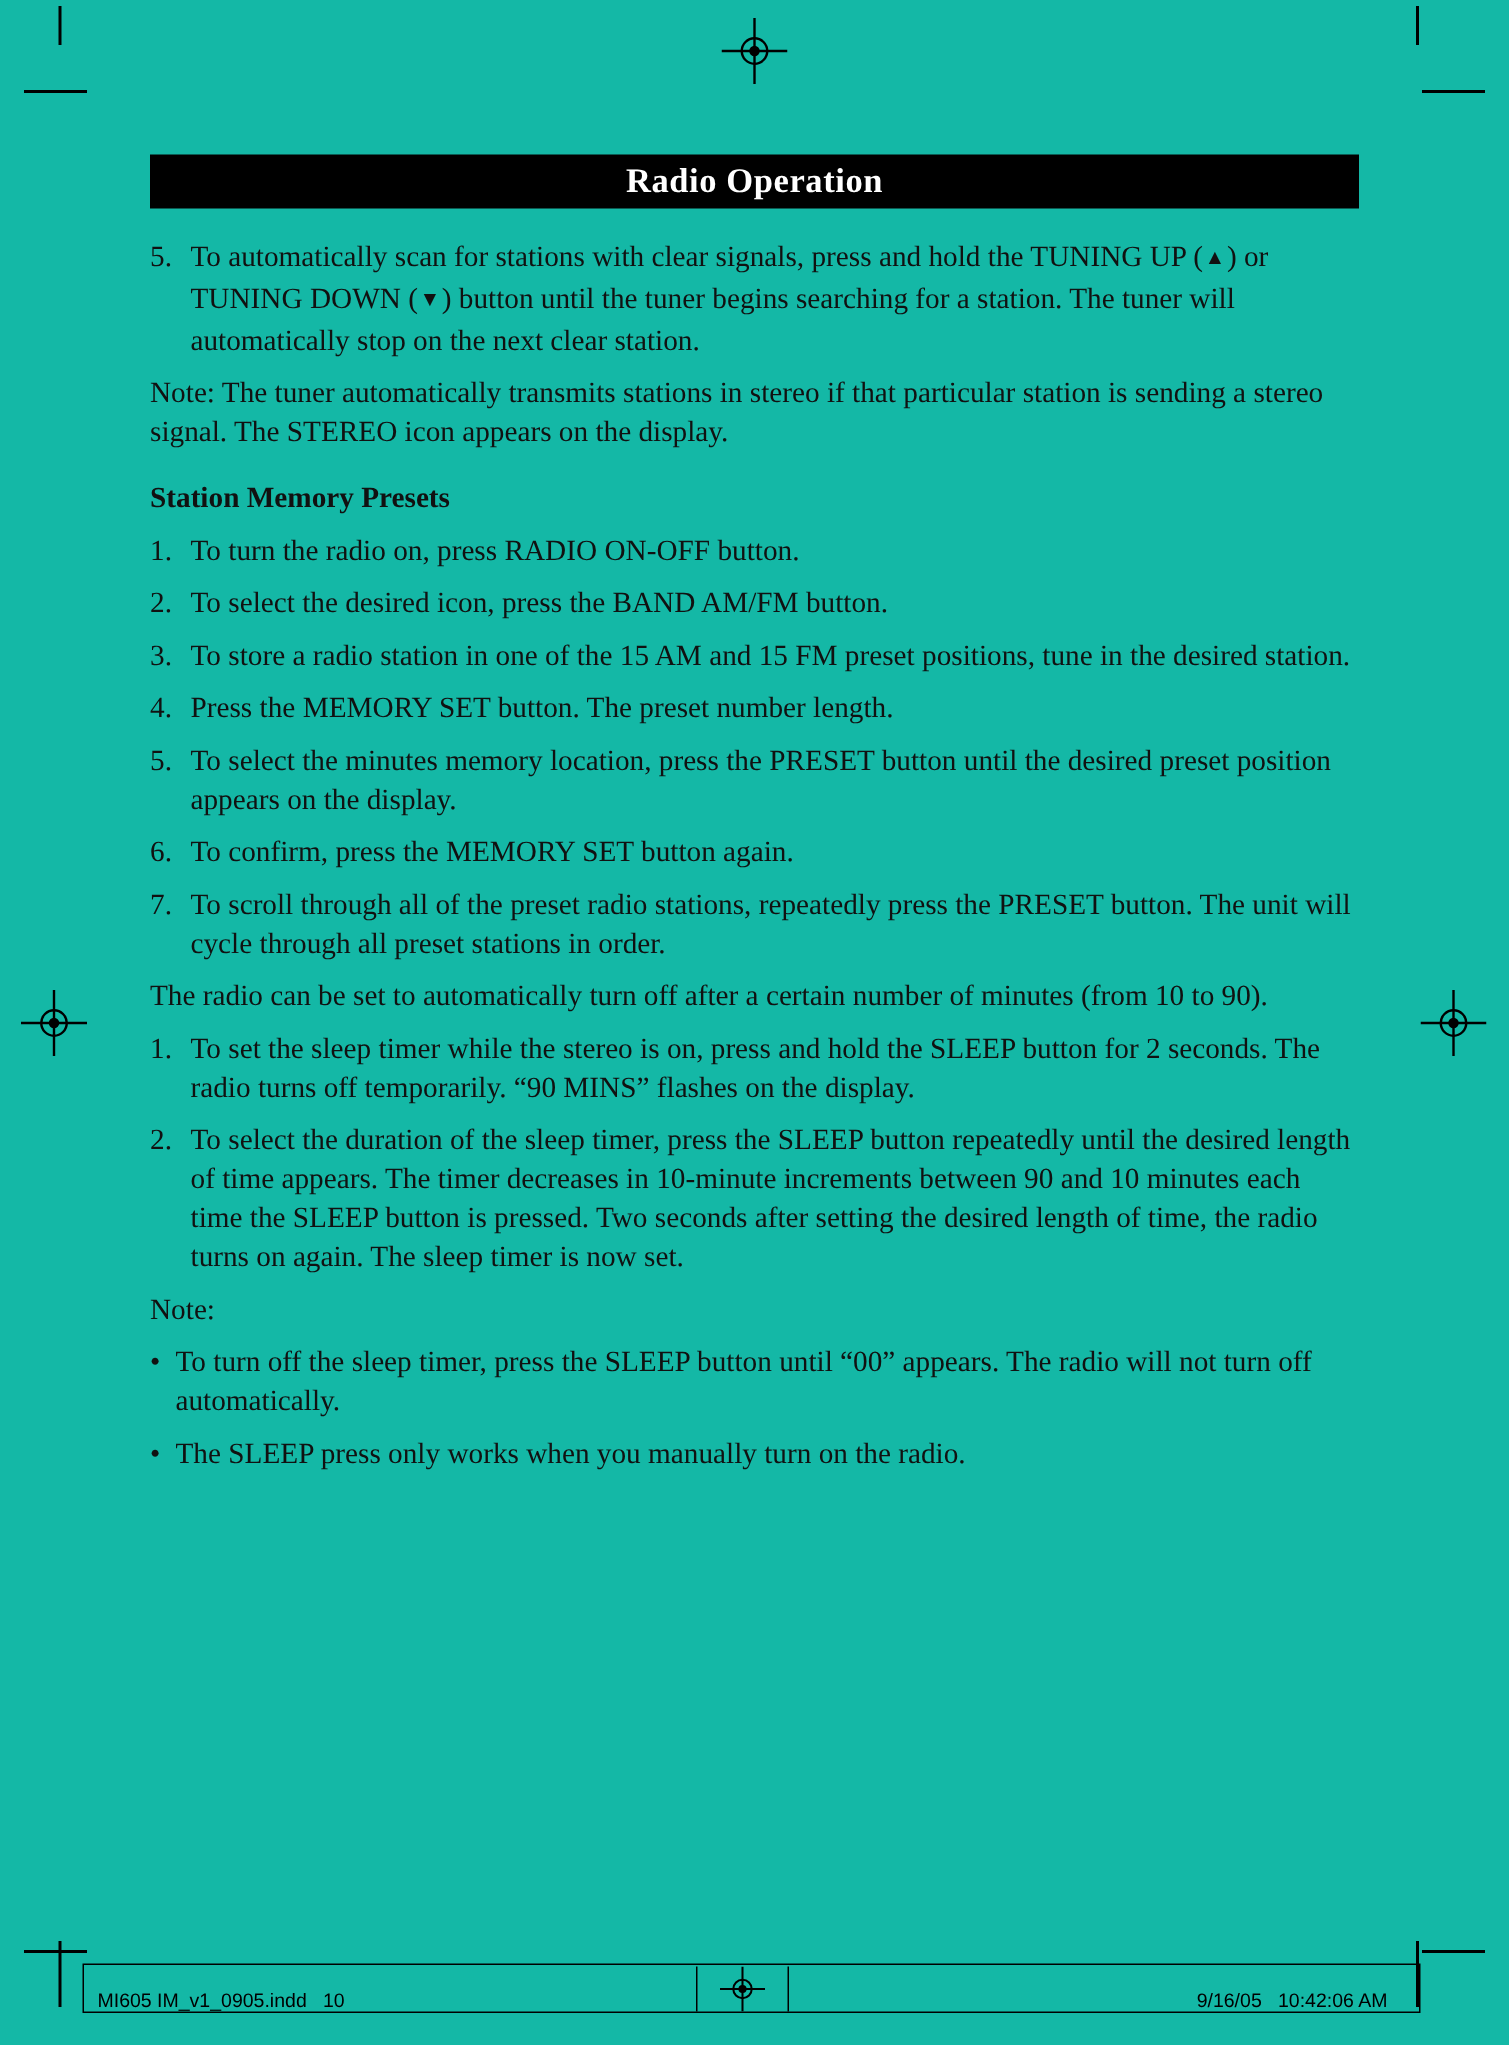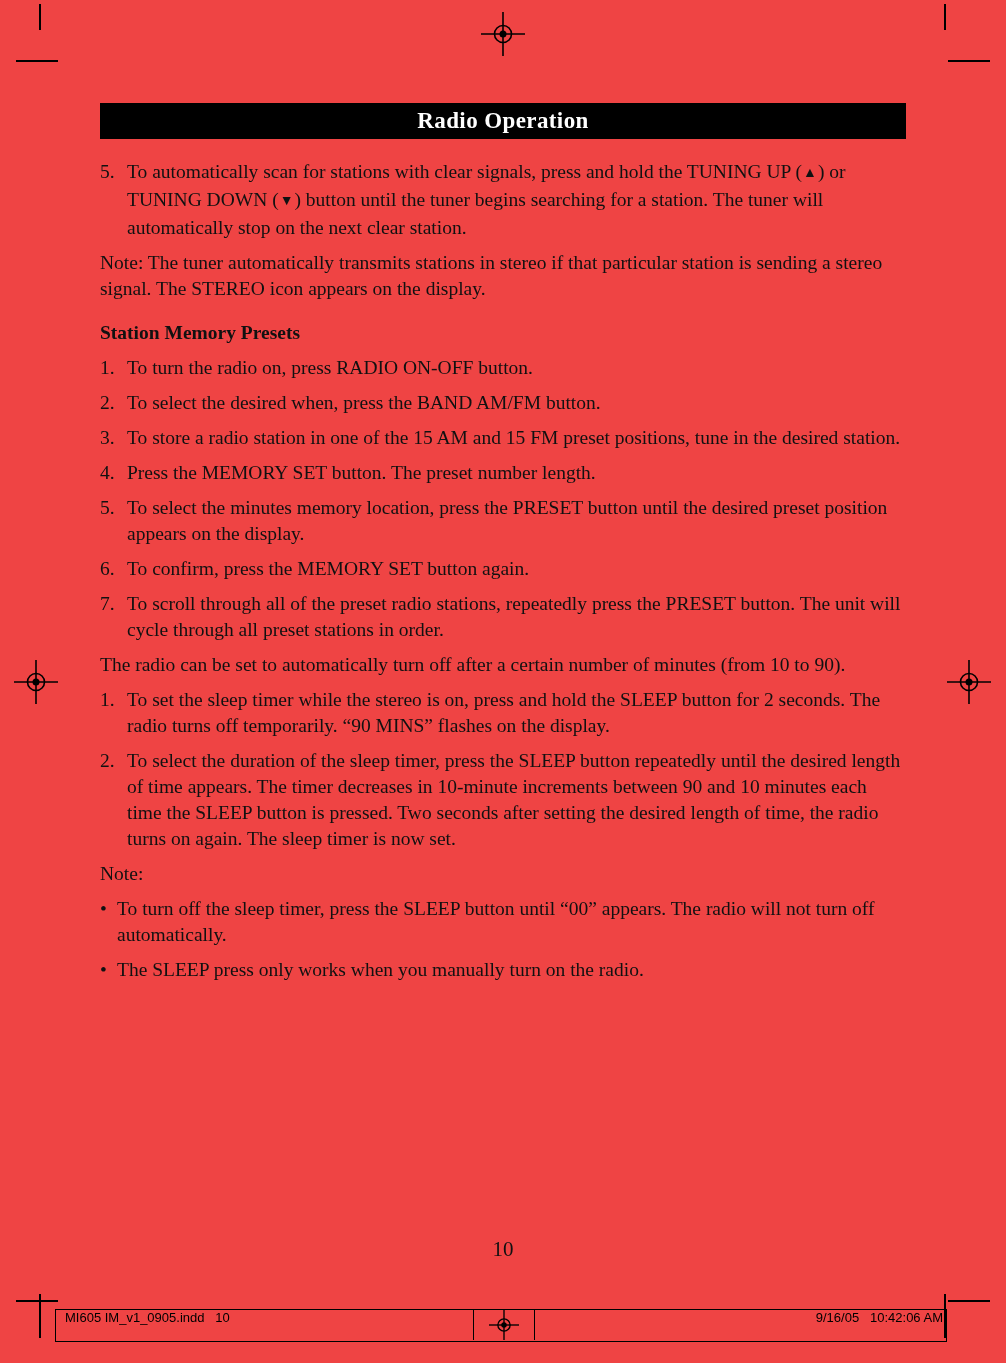--- a/index.html
+++ b/index.html
@@ -1,20 +1,20 @@
 <!DOCTYPE html>
 <html><head>
 <meta charset="utf-8">
 <style>
   html,body { margin:0; padding:0; background:#e9e9e9; }
   .page {
     position:relative;
     width:1006px; height:1363px;
     margin:0 auto;
-    background:#ef4444;
+    background:#14b8a6;
     font-family:"Liberation Serif", serif;
     color:#111;
     overflow:hidden;
   }
 
   
   .crop { position:absolute; background:#000; }
 
   
   .regmark { position:absolute; }
@@ -45,27 +45,27 @@
   
   .page-number {
     position:absolute; left:0; top:1237px; width:100%;
     text-align:center; font-size:21px;
   }
 
   
   .slug {
     position:absolute; left:55px; top:1309px; width:892px; height:33px;
     border:1px solid #000;
-    display:flex; align-items:flex-start;
+    display:flex; align-items:flex-end;
     font-family:"Liberation Sans", sans-serif;
     font-size:13px; color:#000;
     box-sizing:border-box;
   }
   .slug-left  { flex:1; display:flex; align-items:center; padding-left:9px;  white-space:pre; }
-  .slug-right { flex:1; display:flex; align-items:center; justify-content:flex-end; padding-right:3px; white-space:pre; }
+  .slug-right { flex:1; display:flex; align-items:center; justify-content:flex-end; padding-right:21px; white-space:pre; }
   .slug-center{ flex:0 0 60px; border-left:1px solid #000; border-right:1px solid #000;
                 display:flex; align-items:center; justify-content:center; }
 </style>
 </head>
 <body>
 
 <div class="page">
 
   <div class="crop" style="left:39px; top:4px; width:2px; height:26px;"></div>
   <div class="crop" style="left:16px; top:60px; width:42px; height:2px;"></div>
@@ -105,21 +105,21 @@
         <span class="body"><span>To automatically scan for stations with clear signals, press and hold the </span><strong>TUNING UP</strong><span> (</span><span class="arrow">▲</span><span>) or </span><strong>TUNING DOWN</strong><span> (</span><span class="arrow">▼</span><span>) button until the tuner begins searching for a station. The tuner will automatically stop on the next clear station.</span></span>
       </div>
       <div class="block para"><strong>Note:</strong><span> The tuner automatically transmits stations in stereo if that particular station is sending a stereo signal. The STEREO icon appears on the display.</span></div>
       <div class="block heading">Station Memory Presets</div>
       <div class="block item">
         <span class="marker">1.</span>
         <span class="body"><span>To turn the radio on, press </span><strong>RADIO ON-OFF</strong><span> button.</span></span>
       </div>
       <div class="block item">
         <span class="marker">2.</span>
-        <span class="body"><span>To select the desired when, press the </span><strong>BAND AM/FM</strong><span> button.</span></span>
+        <span class="body"><span>To select the desired icon, press the </span><strong>BAND AM/FM</strong><span> button.</span></span>
       </div>
       <div class="block item">
         <span class="marker">3.</span>
         <span class="body"><span>To store a radio station in one of the 15 AM and 15 FM preset positions, tune in the desired station.</span></span>
       </div>
       <div class="block item">
         <span class="marker">4.</span>
         <span class="body"><span>Press the </span><strong>MEMORY SET</strong><span> button. The preset number length.</span></span>
       </div>
       <div class="block item">
@@ -147,21 +147,20 @@
       <div class="block bullet">
         <span class="marker">•</span>
         <span class="body"><span>To turn off the sleep timer, press the </span><strong>SLEEP</strong><span> button until “00” appears. The radio will not turn off automatically.</span></span>
       </div>
       <div class="block bullet">
         <span class="marker">•</span>
         <span class="body"><span>The SLEEP press only works when you manually turn on the radio.</span></span>
       </div>
     </div>
 
-  <div class="page-number">10</div>
 
   <div class="slug">
     <div class="slug-left">MI605 IM_v1_0905.indd   10</div>
     <div class="slug-center">
       <svg width="30" height="30" viewBox="0 0 44 44">
         <line x1="22" y1="0" x2="22" y2="44" stroke="#000" stroke-width="2"></line>
         <line x1="0" y1="22" x2="44" y2="22" stroke="#000" stroke-width="2"></line>
         <circle cx="22" cy="22" r="9" fill="none" stroke="#000" stroke-width="2"></circle>
         <circle cx="22" cy="22" r="4" fill="#000"></circle>
       </svg>

